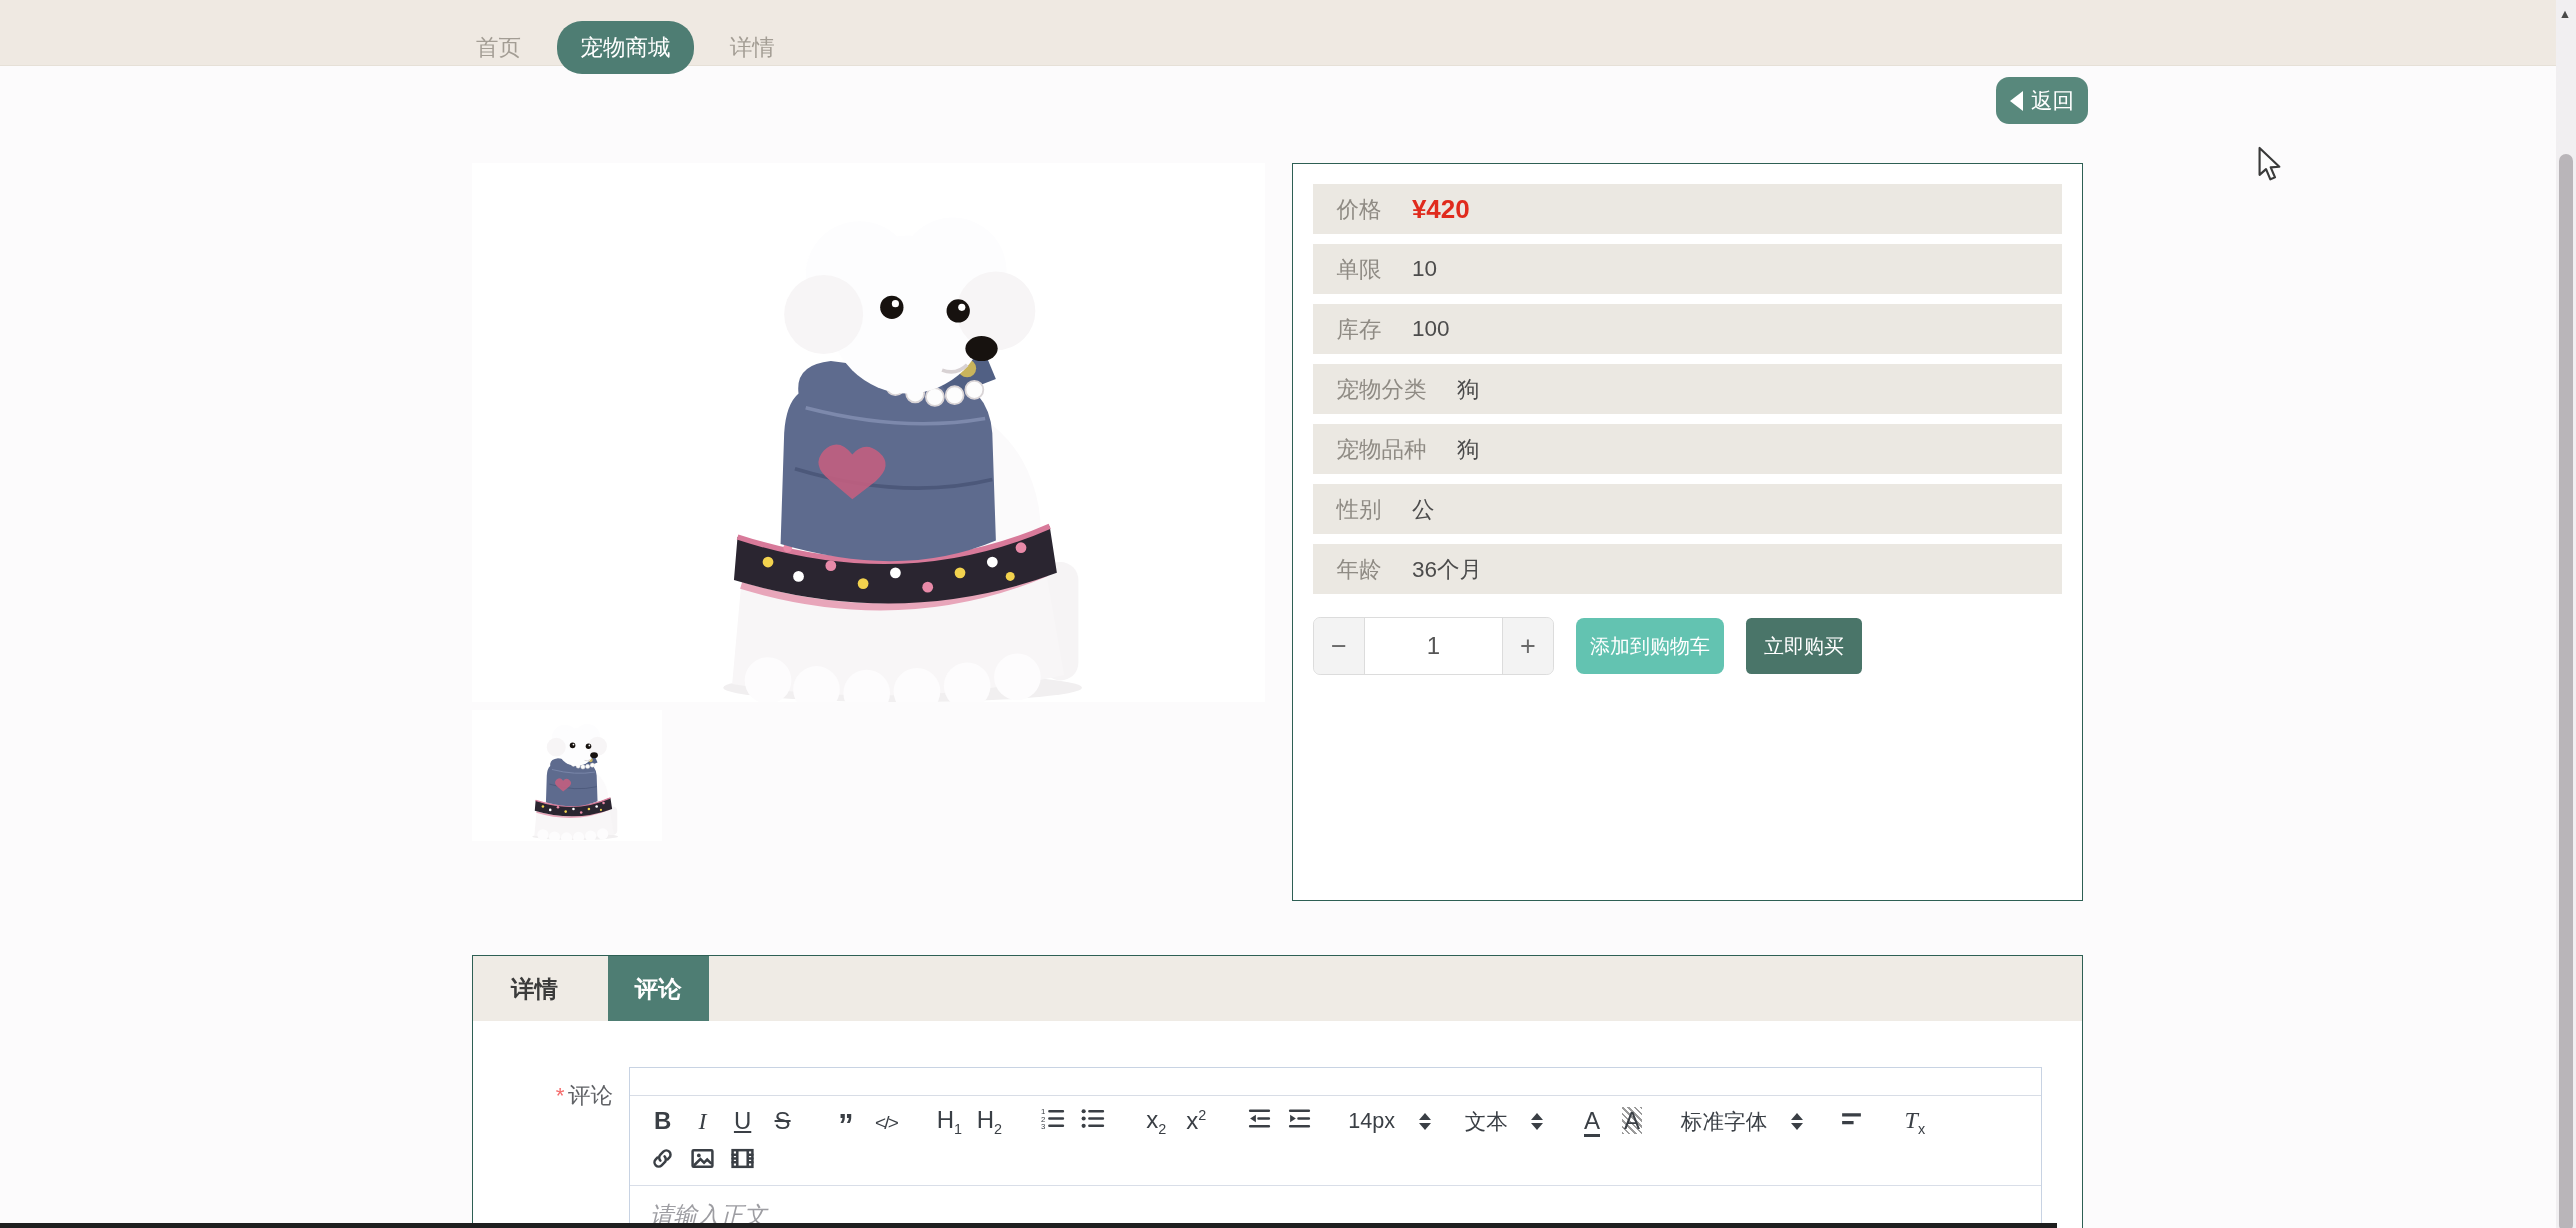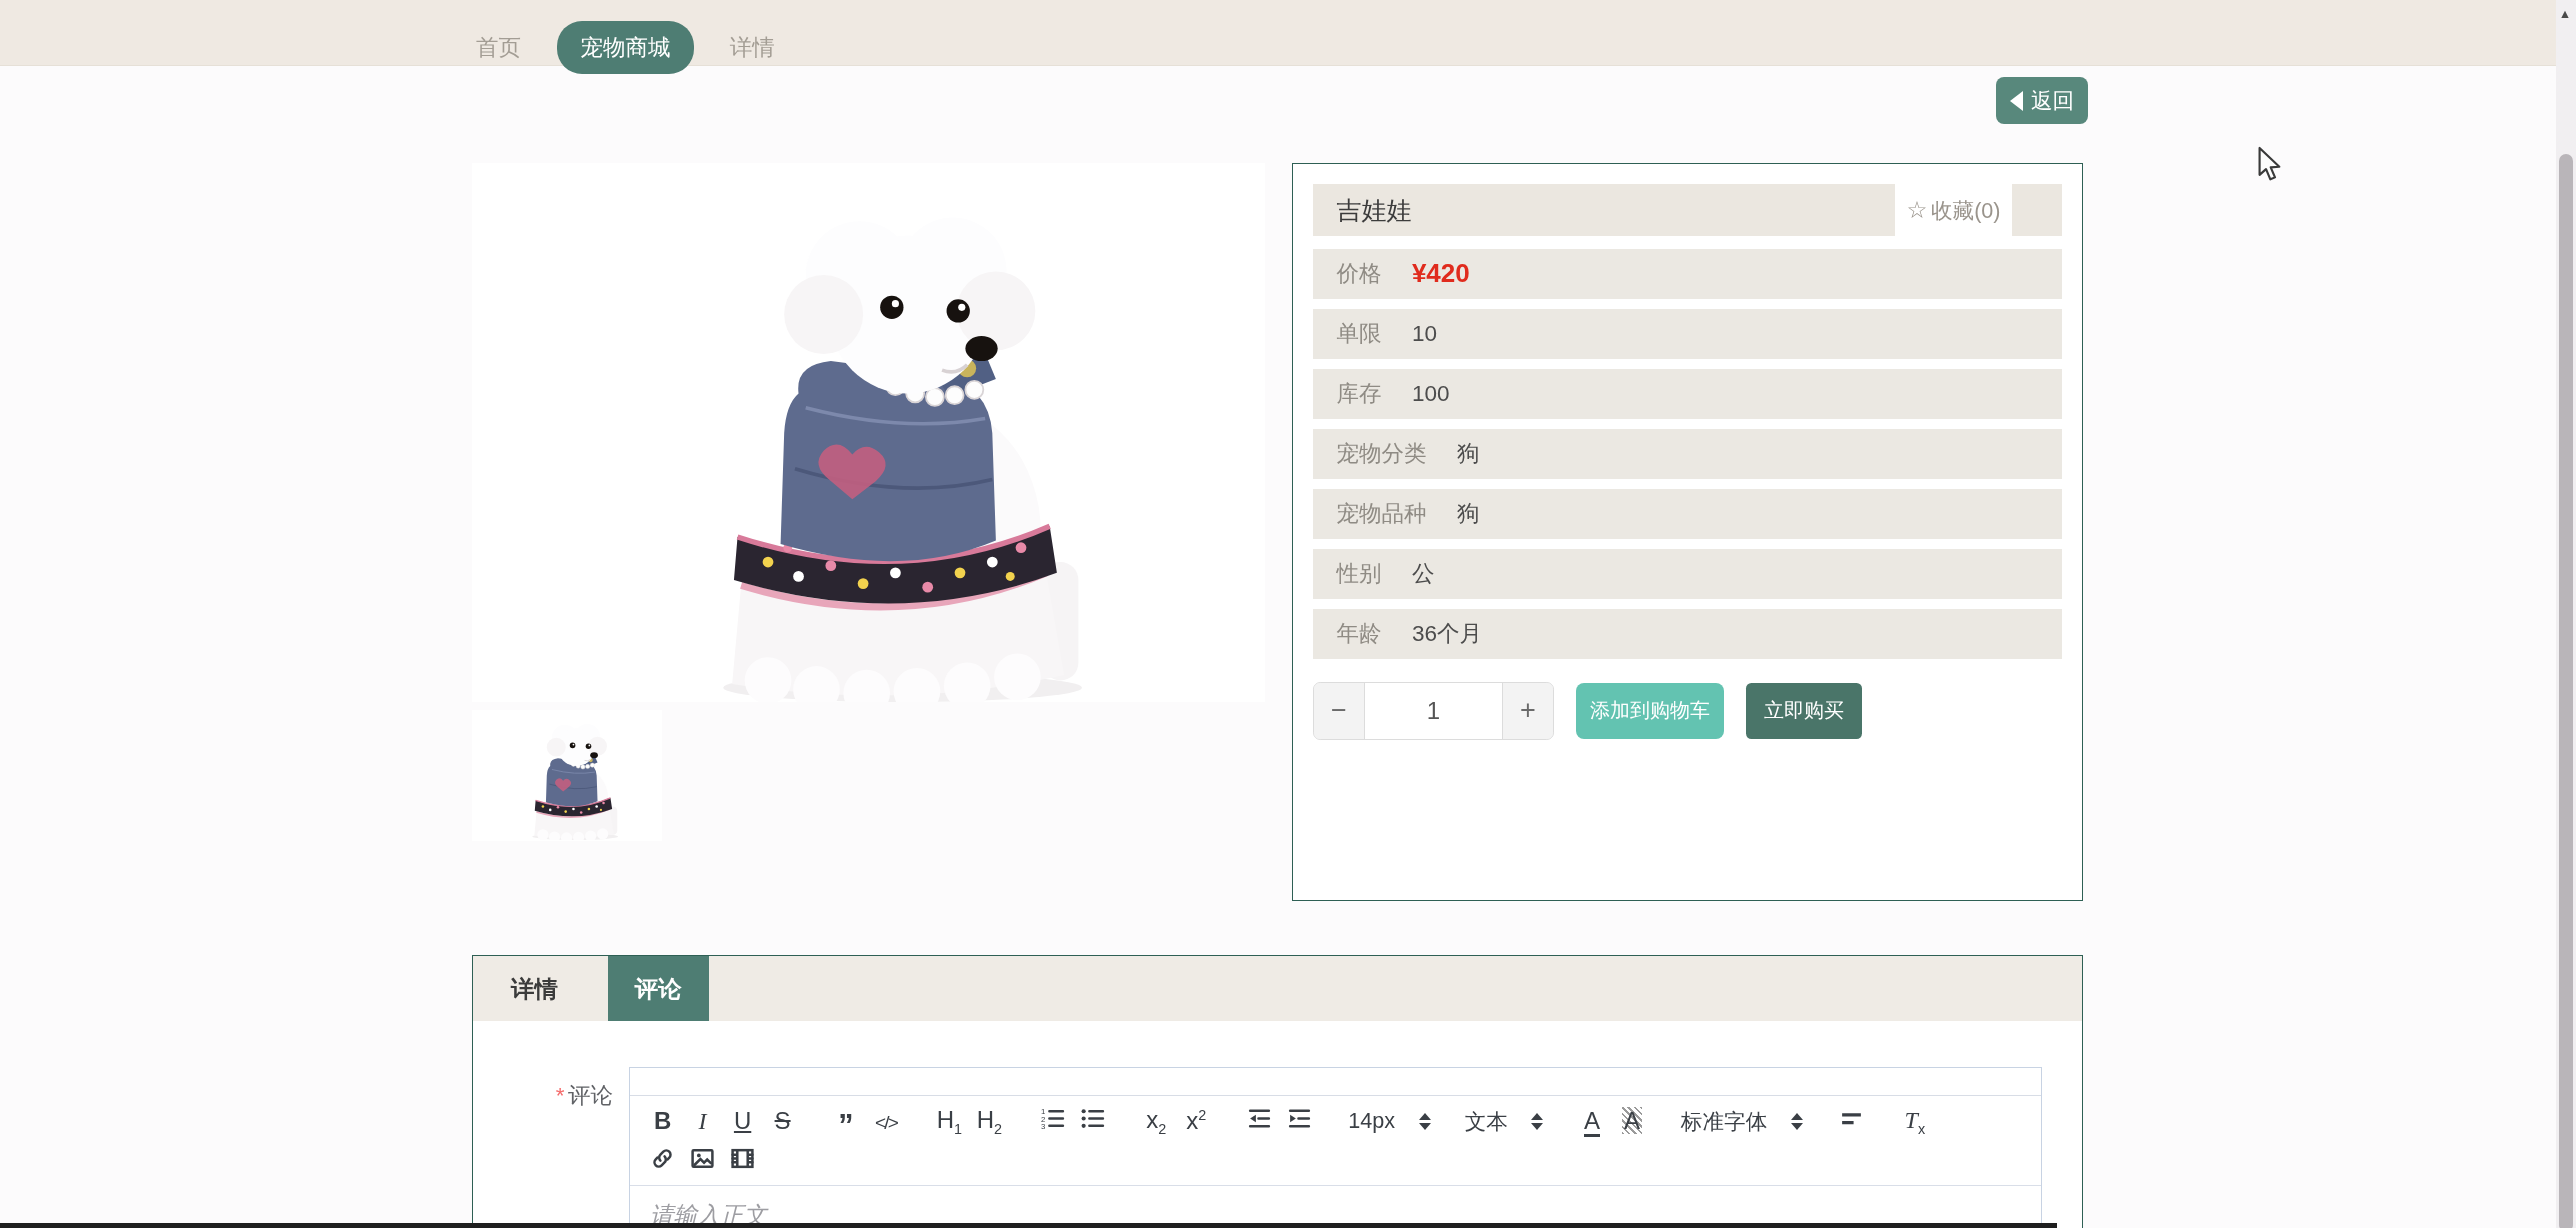--- a/index.html
+++ b/index.html
@@ -6,21 +6,21 @@
   body{font-family:"Liberation Sans","DejaVu Sans",sans-serif;}
   #screen{position:relative;width:2576px;height:1229px;overflow:hidden;background:#fcfbfc;}
 
   
   .topbar{position:absolute;left:0;top:0;width:2576px;height:65px;background:#efe9e2;border-bottom:0.9px solid #e6e0d7;}
   .nav{position:absolute;left:476px;top:0;height:65px;display:flex;align-items:center;gap:36px;margin-top:15px;}
   .nav-item{font-size:22.5px;color:#a39d94;cursor:default;}
   .nav-item.active{background:#4e7d73;color:#ffffff;font-weight:normal;padding:10.8px 23.4px;border-radius:25px;}
 
   
-  .back-btn{position:absolute;left:1996px;top:77px;width:92px;height:47px;background:#58887c;border-radius:8px;
+  .back-btn{position:absolute;left:1996px;top:77px;width:92px;height:47px;background:#58887c;border-radius:13px;
     display:flex;align-items:center;justify-content:center;gap:8px;color:#fff;font-size:21.6px;}
   .back-tri{width:0;height:0;border-top:10px solid transparent;border-bottom:10px solid transparent;border-right:13.5px solid #ffffff;}
 
   
   .photo-main{position:absolute;left:472px;top:163px;width:793px;height:539px;background:#ffffff;overflow:hidden;}
   .photo-thumb{position:absolute;left:472px;top:710px;width:190px;height:131px;background:#ffffff;overflow:hidden;cursor:pointer;}
   .photo-main svg,.photo-thumb svg{display:block;width:100%;height:100%;}
 
   
   .info-panel{position:absolute;left:1292px;top:163px;width:791px;height:738px;background:#ffffff;
@@ -174,28 +174,20 @@
       <use href="#dog" x="0" y="0" width="442" height="300"></use>
     </svg>
   </div>
   <div class="photo-thumb">
     <svg viewBox="0 0 442 300">
         <use href="#dog" x="0" y="0" width="442" height="300"></use>
       </svg>
   </div>
 
   <div class="info-panel">
-    <div class="title-row">
-      <div class="title-box">吉娃娃</div>
-      <div class="fav">
-        <span class="star">☆</span>
-        <span>收藏(0)</span>
-      </div>
-      <div class="title-spacer"></div>
-    </div>
 
     <div class="info-row">
       <span class="lbl">价格</span>
       <span class="val price">¥420</span>
     </div>
     <div class="info-row">
       <span class="lbl">单限</span>
       <span class="val">10</span>
     </div>
     <div class="info-row">

